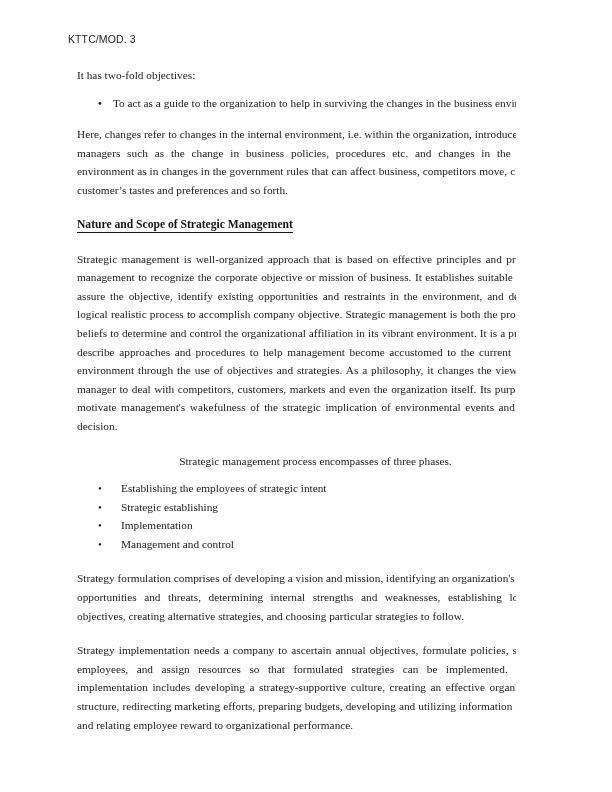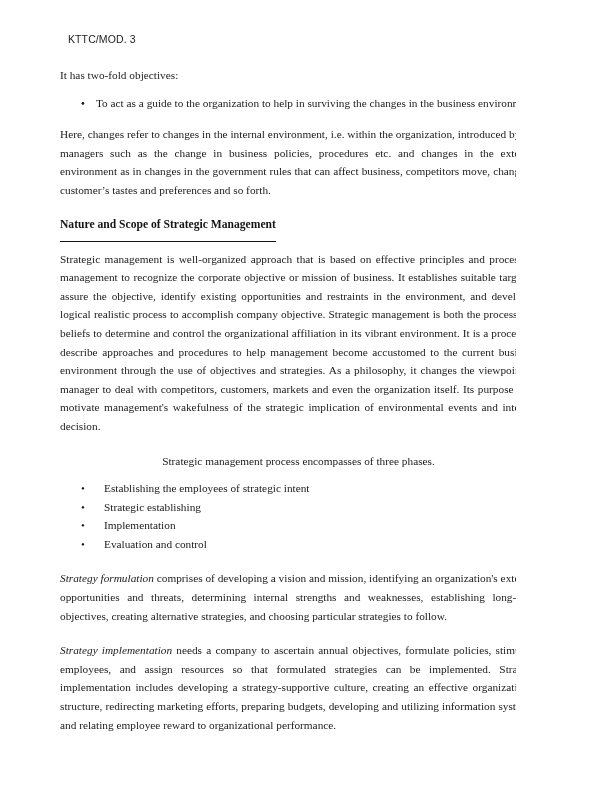--- a/index.html
+++ b/index.html
@@ -25,21 +25,21 @@
     font-family: "Liberation Sans", sans-serif;
     font-size: 10.5px;
     letter-spacing: 0.1px;
     color: #1c1c1c;
     white-space: nowrap;
   }
 
   
   .body-col {
     position: absolute;
-    left: 60px;
+    left: 77px;
     top: 66px;
     width: 477px;
     font-family: "Liberation Serif", "DejaVu Serif", serif;
     font-size: 11.3px;
     line-height: 18.6px;
     color: #212121;
     text-align: justify;
     text-justify: inter-word;
     -webkit-font-smoothing: antialiased;
   }
@@ -65,21 +65,21 @@
     margin: 0;
     font-family: "Liberation Serif", "DejaVu Serif", serif;
     font-size: 11.6px;
     font-weight: bold;
     color: #141414;
     text-align: left;
     line-height: 18px;
   }
   .section-heading span.u {
     border-bottom: 1px solid #141414;
-    padding-bottom: 10px;
+    padding-bottom: 1px;
   }
 
   
   ul.bullets {
     list-style: none;
     margin: 0;
     padding: 0;
   }
   ul.bullets > li {
     position: relative;
@@ -93,21 +93,21 @@
     position: absolute;
     left: 21px;
     top: 0;
     font-size: 11px;
     line-height: 18.6px;
     color: #1a1a1a;
   }
   ul.bullets.list-objectives { margin-left: 0; }
   ul.bullets.list-phases > li { text-align: left; }
 
-  .ital { font-style: italic; }
+  .ital { }
 
   
   .page { filter: saturate(0.98); }
 </style>
 </head>
 <body>
 
 <div class="page">
 
   <div class="doc-header">KTTC/MOD. 3</div>
@@ -154,21 +154,21 @@
       <li>
         <span class="bullet-dot">•</span>
         <span>Strategic establishing</span>
       </li>
       <li>
         <span class="bullet-dot">•</span>
         <span>Implementation</span>
       </li>
       <li>
         <span class="bullet-dot">•</span>
-        <span>Evaluation and control</span>
+        <span>Management and control</span>
       </li>
     </ul>
 
     <div class="gap-lg"></div>
 
     <p class="para"><span class="ital">Strategy formulation</span><span> comprises of developing a vision and mission, identifying an organization's external opportunities and threats, determining internal strengths and weaknesses, establishing long-term objectives, creating alternative strategies, and choosing particular strategies to follow.</span></p>
 
     <div class="gap-lg"></div>
 
     <p class="para"><span class="ital">Strategy implementation</span><span> needs a company to ascertain annual objectives, formulate policies, stimulate employees, and assign resources so that formulated strategies can be implemented. Strategy implementation includes developing a strategy-supportive culture, creating an effective organizational structure, redirecting marketing efforts, preparing budgets, developing and utilizing information systems, and relating employee reward to organizational performance.</span></p>

